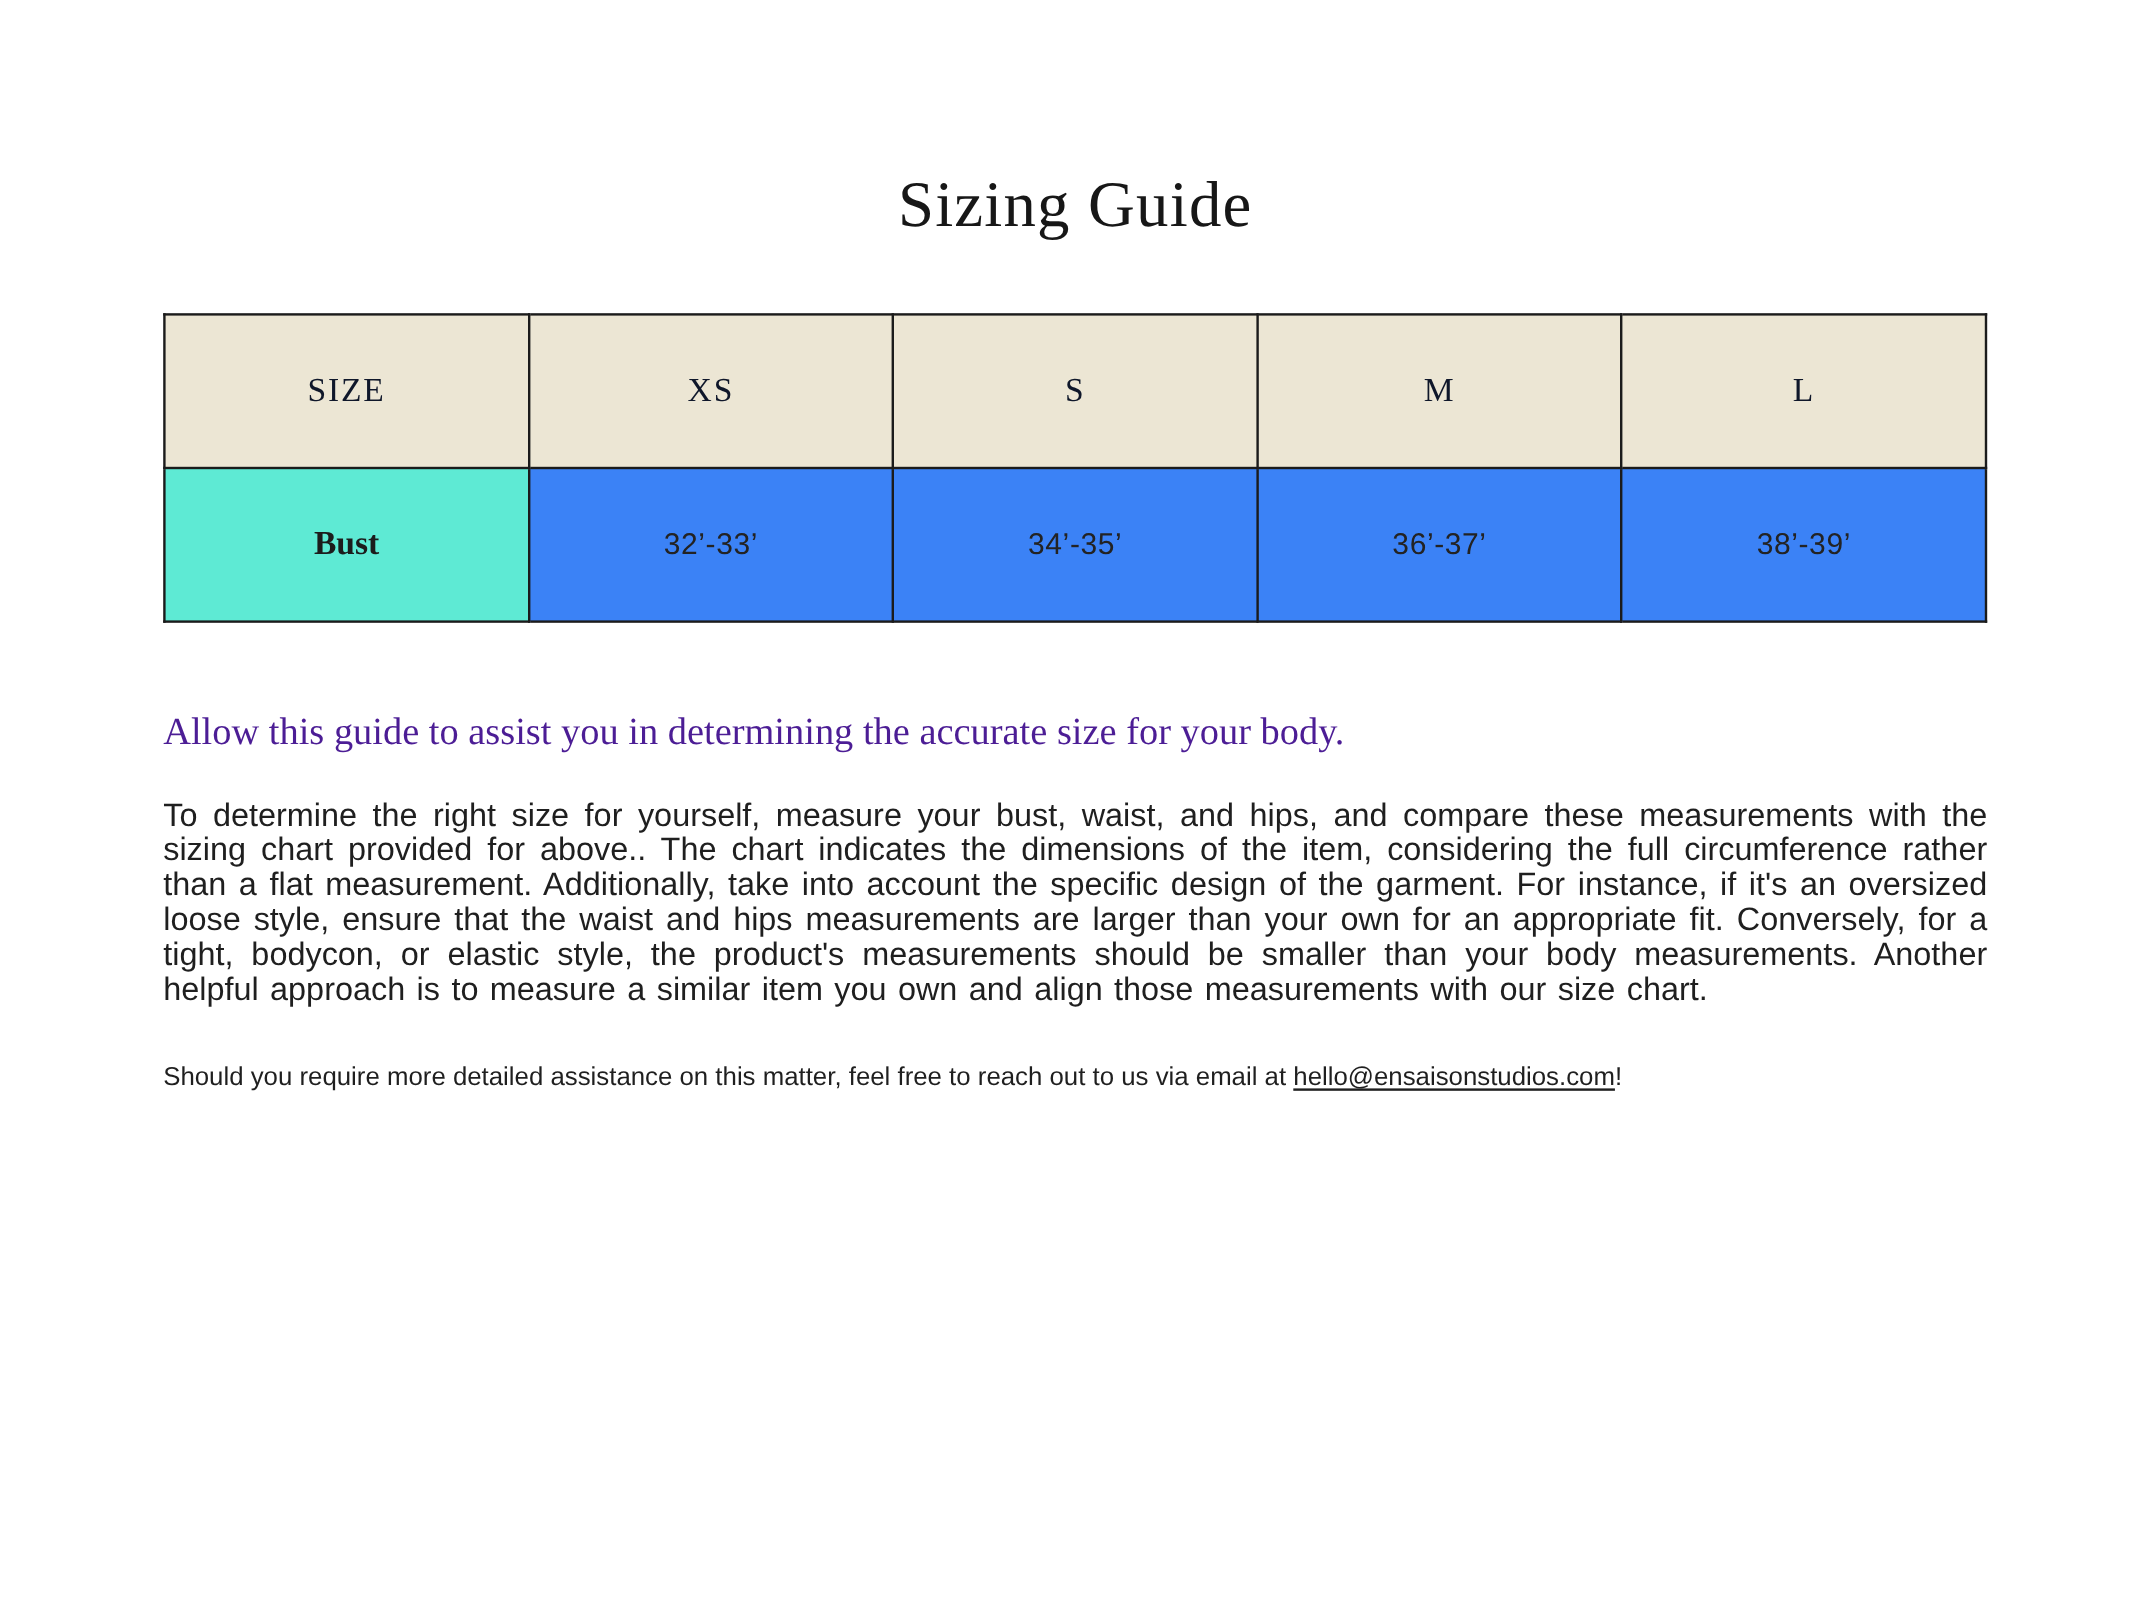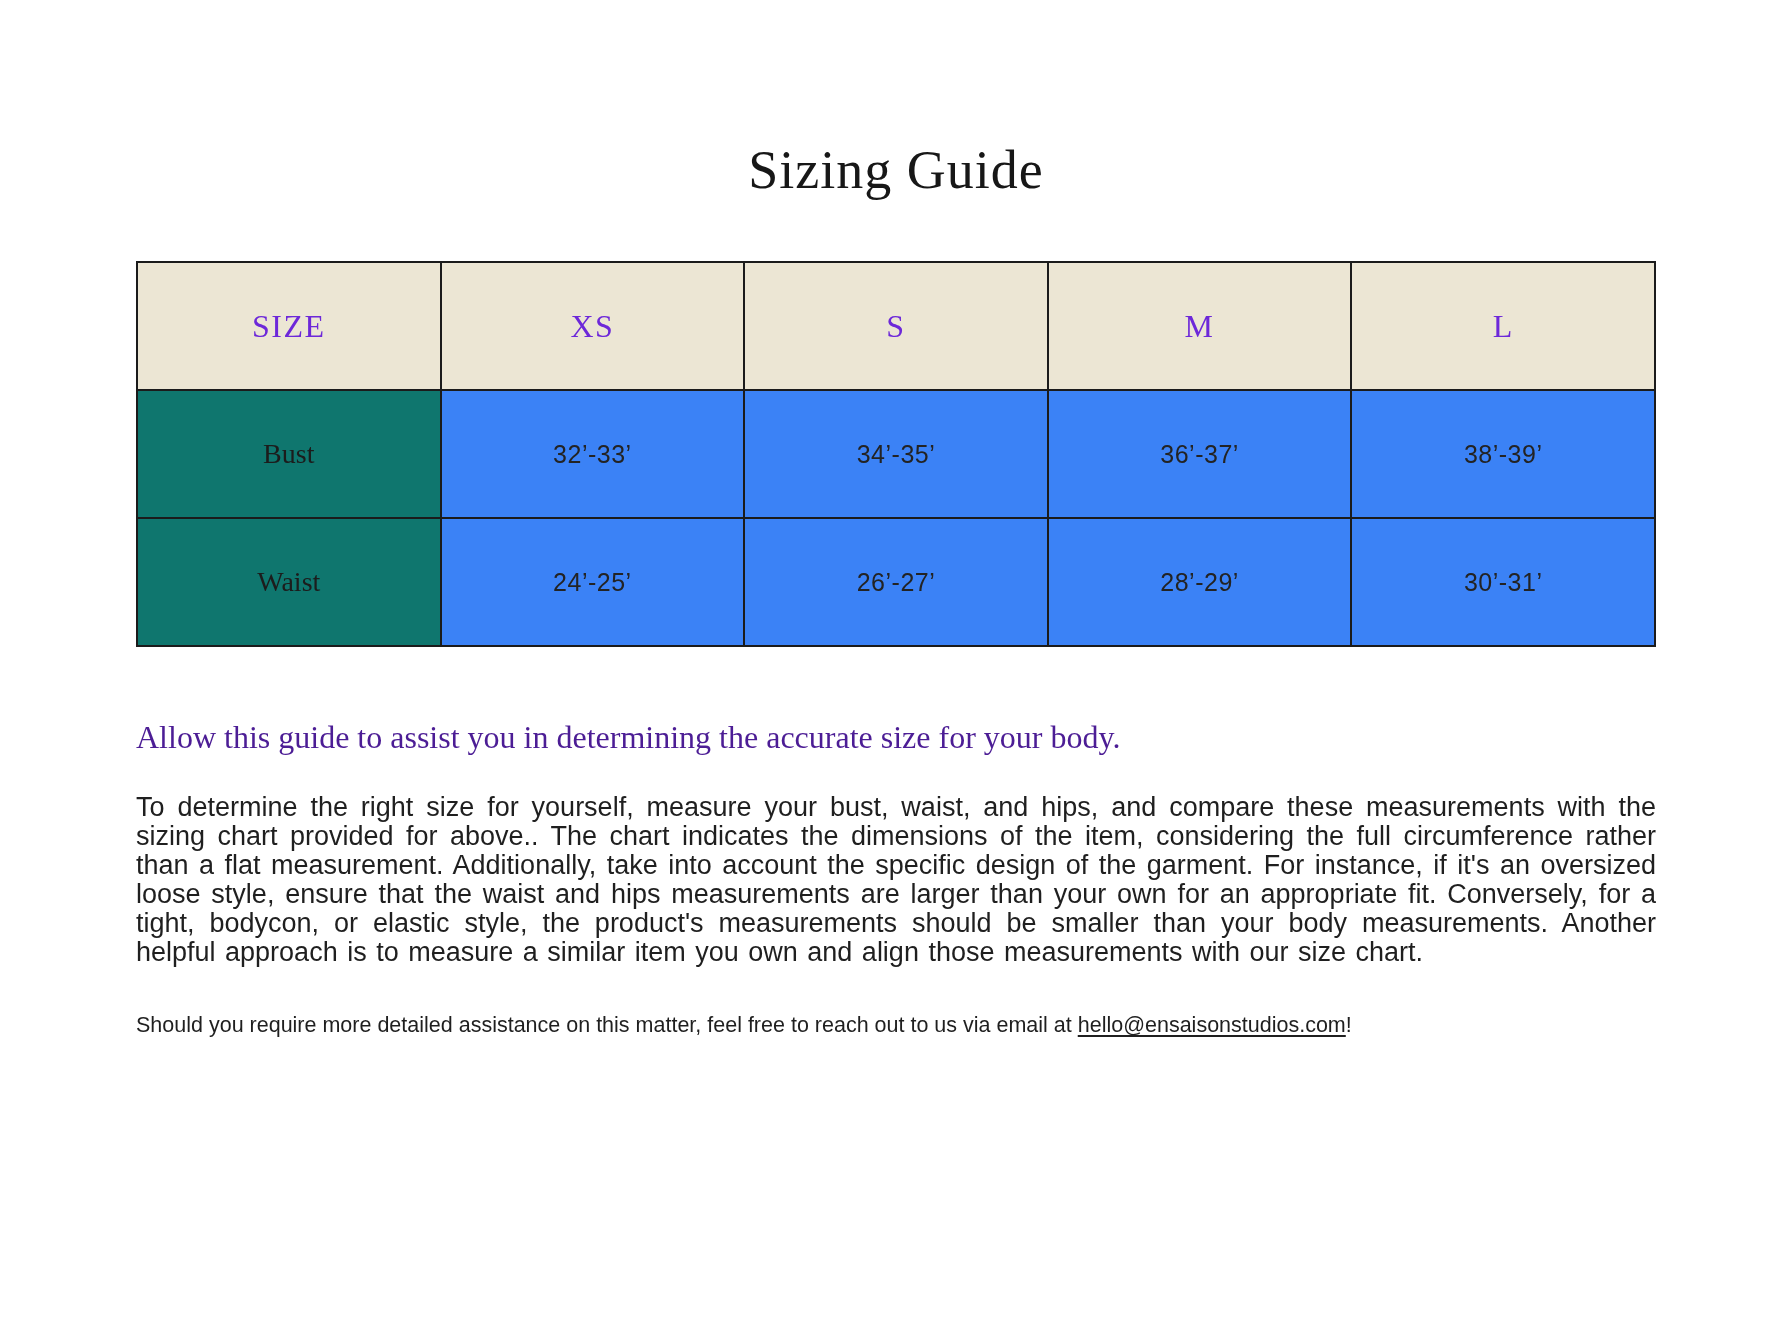--- a/index.html
+++ b/index.html
@@ -37,29 +37,30 @@
     border: 2px solid #1b1b1b;
     height: 128px;
     text-align: center;
     vertical-align: middle;
     padding: 0;
   }
   .sizing-table th {
     background: #ece6d4;
     font-family: "Liberation Serif", serif;
     font-weight: 400;
-    font-size: 32px;
+    font-size: 28px;
     letter-spacing: 1.5px;
-    color: #6d28d9;
+    color: #0f172a;
   }
   .sizing-table td.row-label {
     font-family: "Liberation Serif", serif;
     font-size: 28px;
     color: #1c1c1c;
-    background: #0f766e;
+    background: #5eead4;
+    font-weight: bold;
   }
   .sizing-table td.cell-value {
     font-family: "Liberation Sans", sans-serif;
     font-size: 25px;
     letter-spacing: 0.5px;
     color: #232323;
     background: #3b82f6;
   }
   .intro-line {
     font-family: "Liberation Serif", serif;
@@ -107,27 +108,20 @@
       </tr>
     </thead>
     <tbody>
       <tr>
         <td class="row-label">Bust</td>
         <td class="cell-value">32’-33’</td>
         <td class="cell-value">34’-35’</td>
         <td class="cell-value">36’-37’</td>
         <td class="cell-value">38’-39’</td>
       </tr>
-      <tr>
-        <td class="row-label">Waist</td>
-        <td class="cell-value">24’-25’</td>
-        <td class="cell-value">26’-27’</td>
-        <td class="cell-value">28’-29’</td>
-        <td class="cell-value">30’-31’</td>
-      </tr>
     </tbody>
   </table>
 
   <p class="intro-line">Allow this guide to assist you in determining the accurate size for your body.</p>
 
   <p class="body-paragraph">To determine the right size for yourself, measure your bust, waist, and hips, and compare these measurements with the sizing chart provided for above.. The chart indicates the dimensions of the item, considering the full circumference rather than a flat measurement. Additionally, take into account the specific design of the garment. For instance, if it's an oversized loose style, ensure that the waist and hips measurements are larger than your own for an appropriate fit. Conversely, for a tight, bodycon, or elastic style, the product's measurements should be smaller than your body measurements. Another helpful approach is to measure a similar item you own and align those measurements with our size chart.</p>
 
   <p class="contact-line"><span>Should you require more detailed assistance on this matter, feel free to reach out to us via email at </span><a class="email-link" href="#">hello@ensaisonstudios.com</a><span>!</span></p>
 
 </main>

